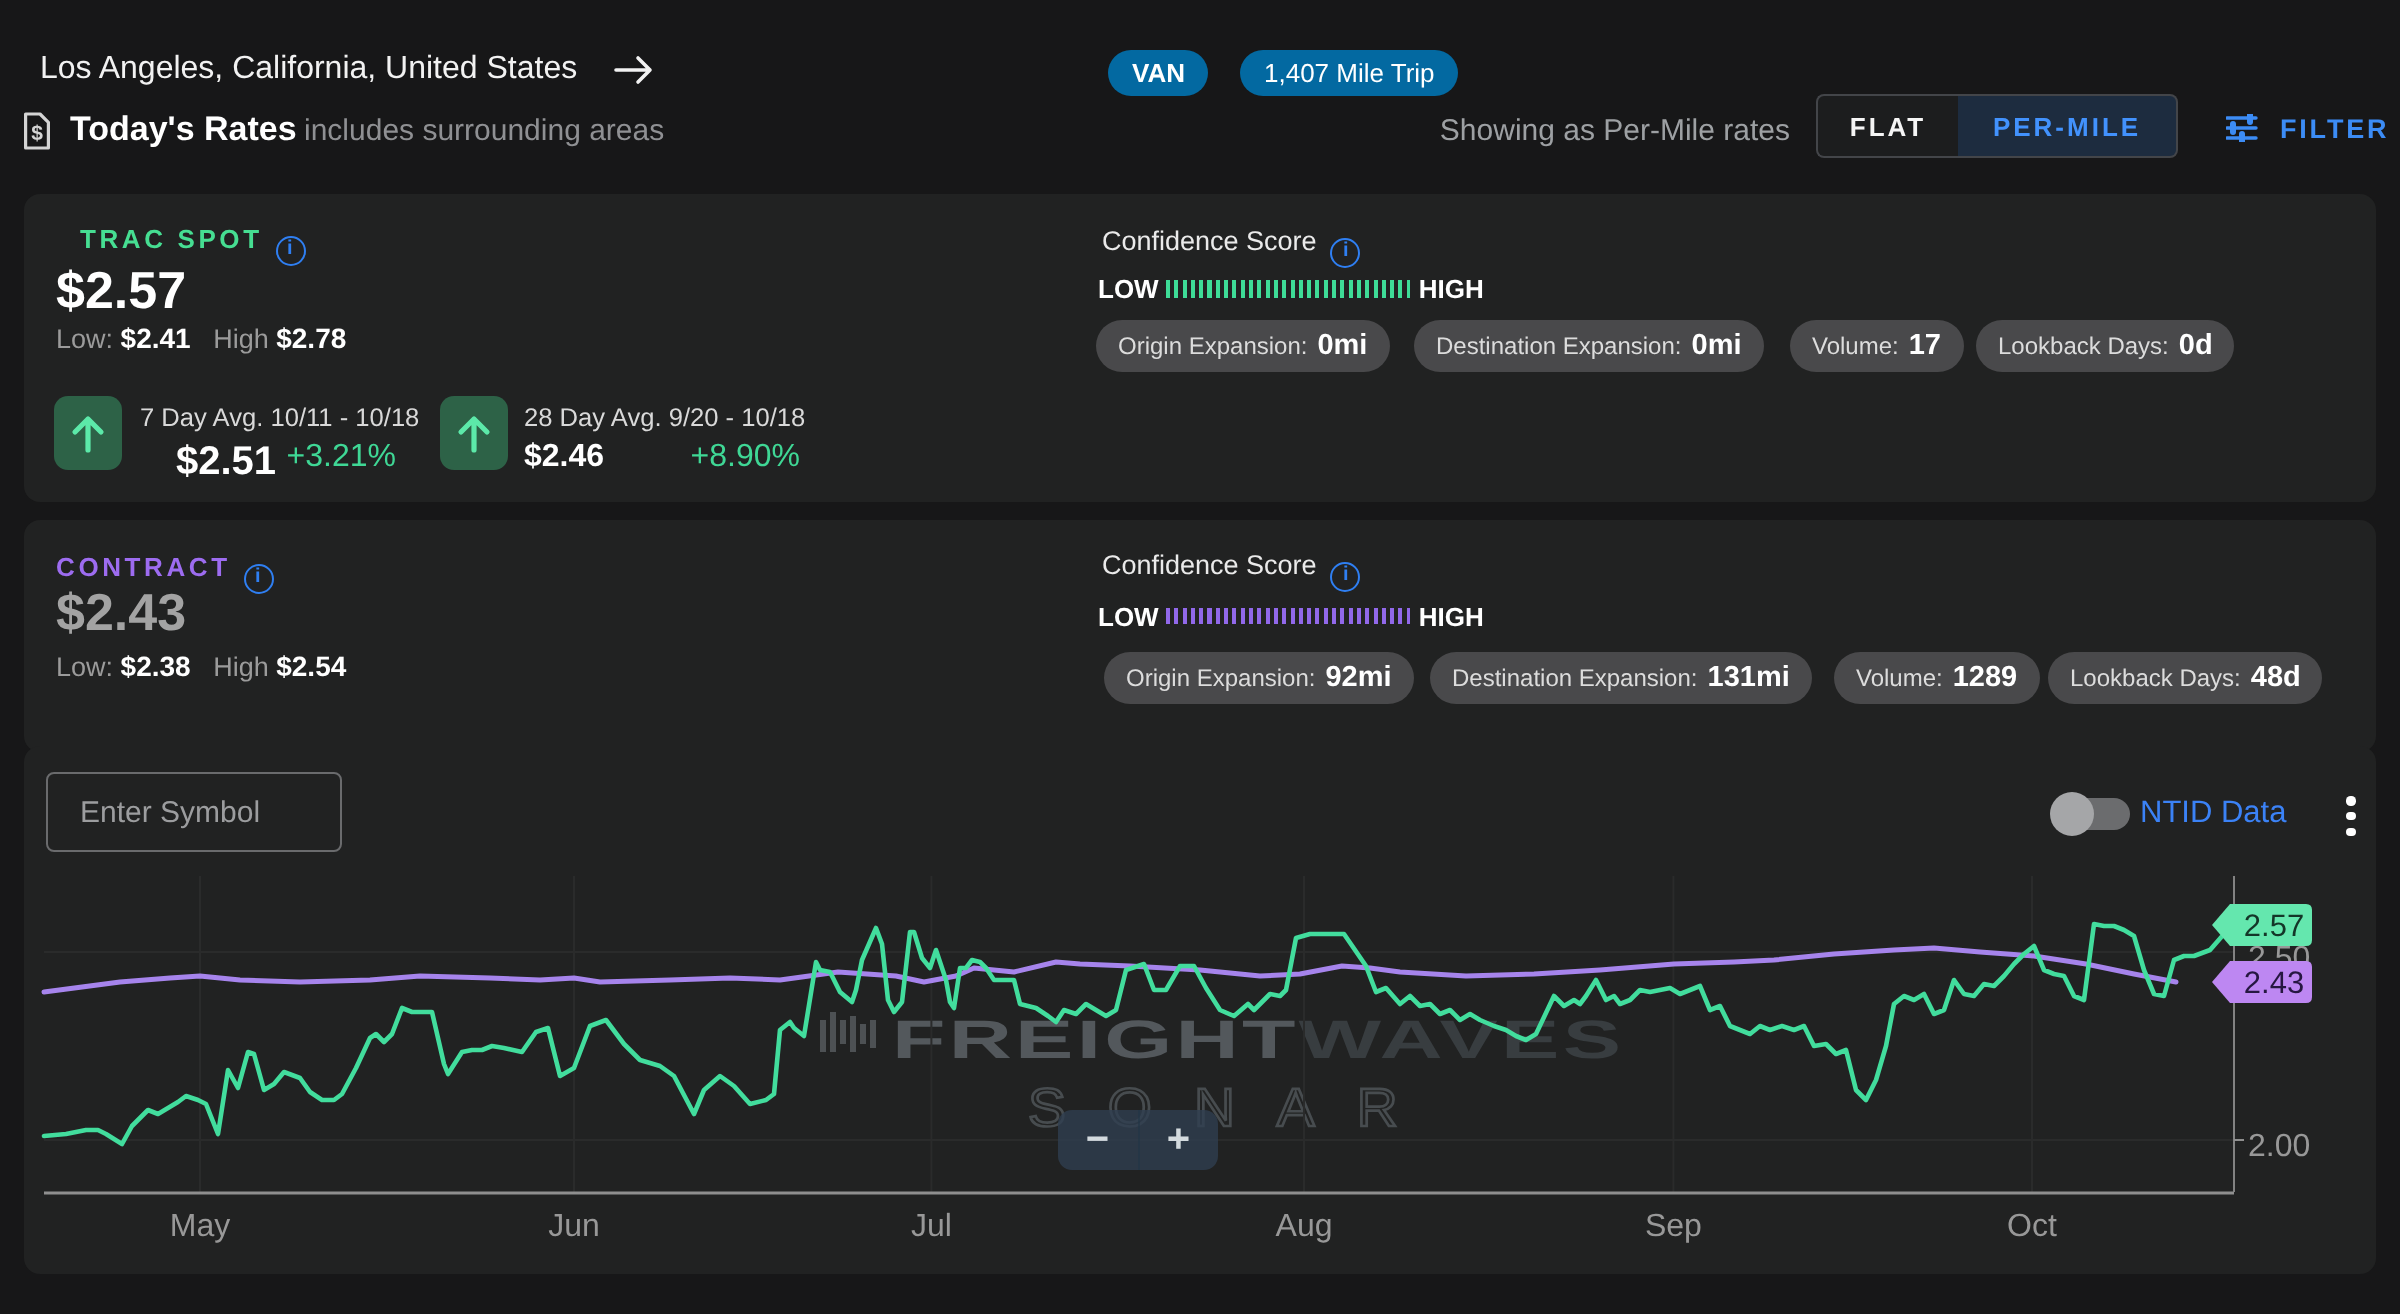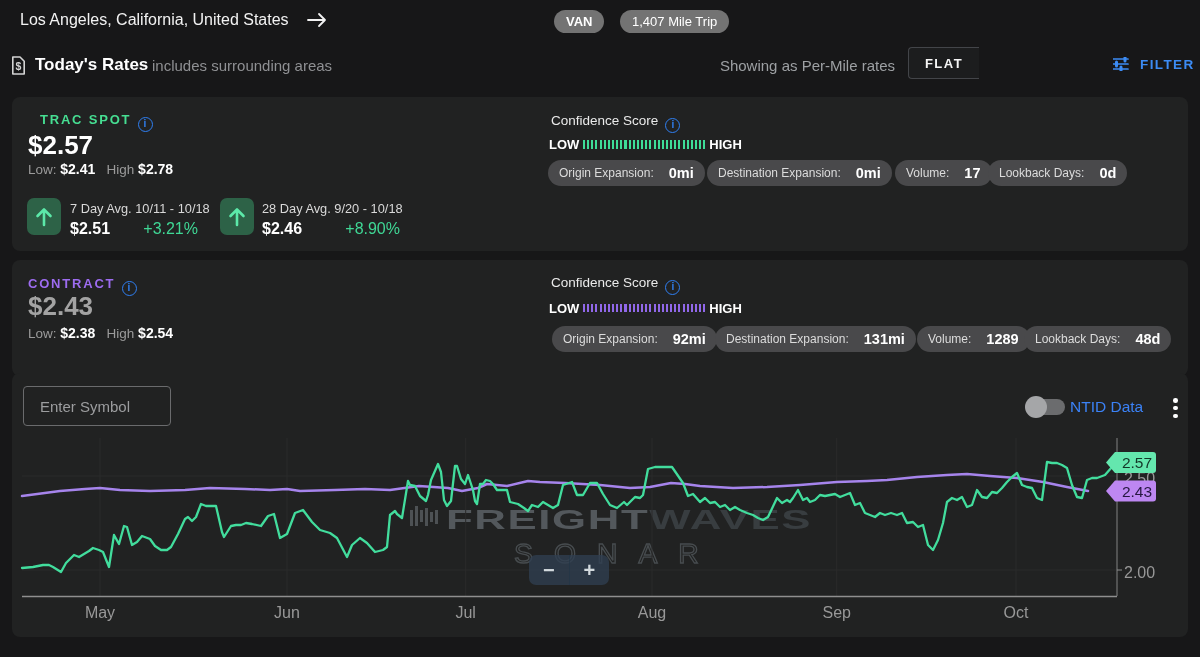--- a/index.html
+++ b/index.html
@@ -1,38 +1,38 @@
 <!DOCTYPE html>
 <html><head>
 <meta charset="utf-8">
 <style>
 * { margin:0; padding:0; box-sizing:border-box; }
 html,body { width:1200px; height:657px; background:#171718; font-family:"Liberation Sans",sans-serif; overflow:hidden; position:relative; }
 .abs { position:absolute; }
 .card { position:absolute; left:12px; width:1176px; background:#212222; border-radius:8px; }
 
 
-#row1 { left:0; top:1px; width:1200px; height:40px; }
+#row1 { left:0; top:16px; width:1200px; height:40px; }
 #row1 .city { color:#f2f2f2; font-size:16px; }
-.pill-top { display:inline-flex; align-items:center; height:23px; border-radius:12px; background:#737373; color:#fff; font-size:13px; padding:0 12px; }
+.pill-top { display:inline-flex; align-items:center; height:23px; border-radius:12px; background:#0369a1; color:#fff; font-size:13px; padding:0 12px; }
 
 
 #row2 { left:0; top:44px; width:1200px; height:40px; }
 .seg { position:absolute; top:3px; height:32px; display:flex; align-items:center; justify-content:center; font-weight:bold; font-size:13px; letter-spacing:1.5px; z-index:5; }
 #flat { left:908px; width:71px; background:#1c1d1e; color:#f5f5f5; border:1px solid #434549; border-right:none; border-radius:4px 0 0 4px; }
 #permile { left:979px; width:110px; background:#1d2c3f; color:#4292fd; border:1px solid #434549; border-left:none; border-radius:0 4px 4px 0; }
 
 
 .ticks { height:8.5px; width:122px; }
 .ticks.g { background:repeating-linear-gradient(90deg,#3edc97 0 2px,transparent 2px 4.15px); }
 .ticks.p { background:repeating-linear-gradient(90deg,#9168ea 0 2px,transparent 2px 4.15px); }
 
 .cpill { position:absolute; display:flex; align-items:center; height:26px; border-radius:13px; background:#49494b; padding:0 11px; white-space:nowrap; }
 .cpill .l { font-size:12px; color:#dcdcdc; }
-.cpill .v { font-size:14.5px; font-weight:bold; color:#fff; margin-left:15px;text-align:center; }
+.cpill .v { font-size:14.5px; font-weight:bold; color:#fff; margin-left:5px;text-align:center; }
 
 .avgbox { position:absolute; width:34px; height:37px; border-radius:7px; background:#2d6247; display:flex; align-items:center; justify-content:center; }
 
 .infoi { display:inline-block; width:15px; height:15px; border-radius:50%; border:1.8px solid #2f7ff2; color:#2f7ff2; font-size:10px; font-weight:bold; text-align:center; line-height:11.5px; vertical-align:-3px; margin-left:7px; }
 </style>
 </head>
 <body>
 
 <div class="abs" id="row1">
   <span class="abs city" style="left:20px; top:10px;">Los Angeles, California, United States</span>
@@ -45,20 +45,21 @@
 
 <div class="abs" id="row2">
   <svg class="abs" style="left:11px; top:12px;" width="15" height="19" viewBox="0 0 15 19">
     <path d="M1.8 1 H9 L13.2 5.2 V18 H1.8 Z" fill="none" stroke="#d4d4d4" stroke-width="1.6" stroke-linejoin="round"></path>
     <text x="7.5" y="14" font-size="10.5" font-weight="bold" fill="#d4d4d4" text-anchor="middle" font-family="Liberation Sans">$</text>
   </svg>
   <span class="abs" style="left:35px; top:11px; font-size:17px; font-weight:bold; color:#fff;">Today's Rates</span>
   <span class="abs" style="left:152px; top:13px; font-size:15px; color:#8f9093;">includes surrounding areas</span>
   <span class="abs" style="right:305px; top:13px; font-size:15px; color:#9da0a3;">Showing as Per-Mile rates</span>
   <div class="seg" id="flat">FLAT</div>
+  <div class="seg" id="permile">PER-MILE</div>
   <svg class="abs" style="left:1113px; top:13px;" width="16" height="14" viewBox="0 0 16 14">
     <g stroke="#3c8cf5" stroke-width="1.7" stroke-linecap="round">
       <line x1="0.5" y1="2" x2="15" y2="2"></line>
       <line x1="0.5" y1="7" x2="15" y2="7"></line>
       <line x1="0.5" y1="12" x2="15" y2="12"></line>
     </g>
     <g stroke="#3c8cf5" stroke-width="3" stroke-linecap="round">
       <line x1="12" y1="0" x2="12" y2="4"></line>
       <line x1="3.5" y1="5" x2="3.5" y2="9"></line>
       <line x1="8" y1="10" x2="8" y2="14"></line>
@@ -73,21 +74,21 @@
   <div class="abs" style="left:16px; top:64px; font-size:13.5px; color:#9b9b9b;">Low: <b style="color:#fff; font-size:14px;">$2.41</b>&nbsp; &nbsp;High <b style="color:#fff; font-size:14px;">$2.78</b></div>
 
   <div class="avgbox" style="left:15px; top:101px;">
     <svg width="24" height="24" viewBox="0 0 24 24">
         <path d="M12 20 V4.5 M5.5 11 L12 4.5 L18.5 11" stroke="#5ce9a9" stroke-width="2.6" fill="none" stroke-linecap="round" stroke-linejoin="round"></path>
       </svg>
   </div>
   <div class="abs" style="left:58px; top:104px; width:130px;">
     <div style="font-size:12.8px; color:#d9d9d9; white-space:nowrap;">7 Day Avg. 10/11 - 10/18</div>
     <div style="margin-top:4px; display:flex; justify-content:space-between; width:128px;">
-        <span style="font-size:16px; font-weight:bold; color:#fff;">$2.51</span>
+        <span style="font-size:20px; font-weight:bold; color:#fff;margin-left:18px;">$2.51</span>
         <span style="font-size:16px; color:#3fd795;">+3.21%</span>
       </div>
   </div>
   <div class="avgbox" style="left:208px; top:101px;">
     <svg width="24" height="24" viewBox="0 0 24 24">
         <path d="M12 20 V4.5 M5.5 11 L12 4.5 L18.5 11" stroke="#5ce9a9" stroke-width="2.6" fill="none" stroke-linecap="round" stroke-linejoin="round"></path>
       </svg>
   </div>
   <div class="abs" style="left:250px; top:104px; width:140px;">
     <div style="font-size:12.8px; color:#d9d9d9; white-space:nowrap;">28 Day Avg. 9/20 - 10/18</div>

